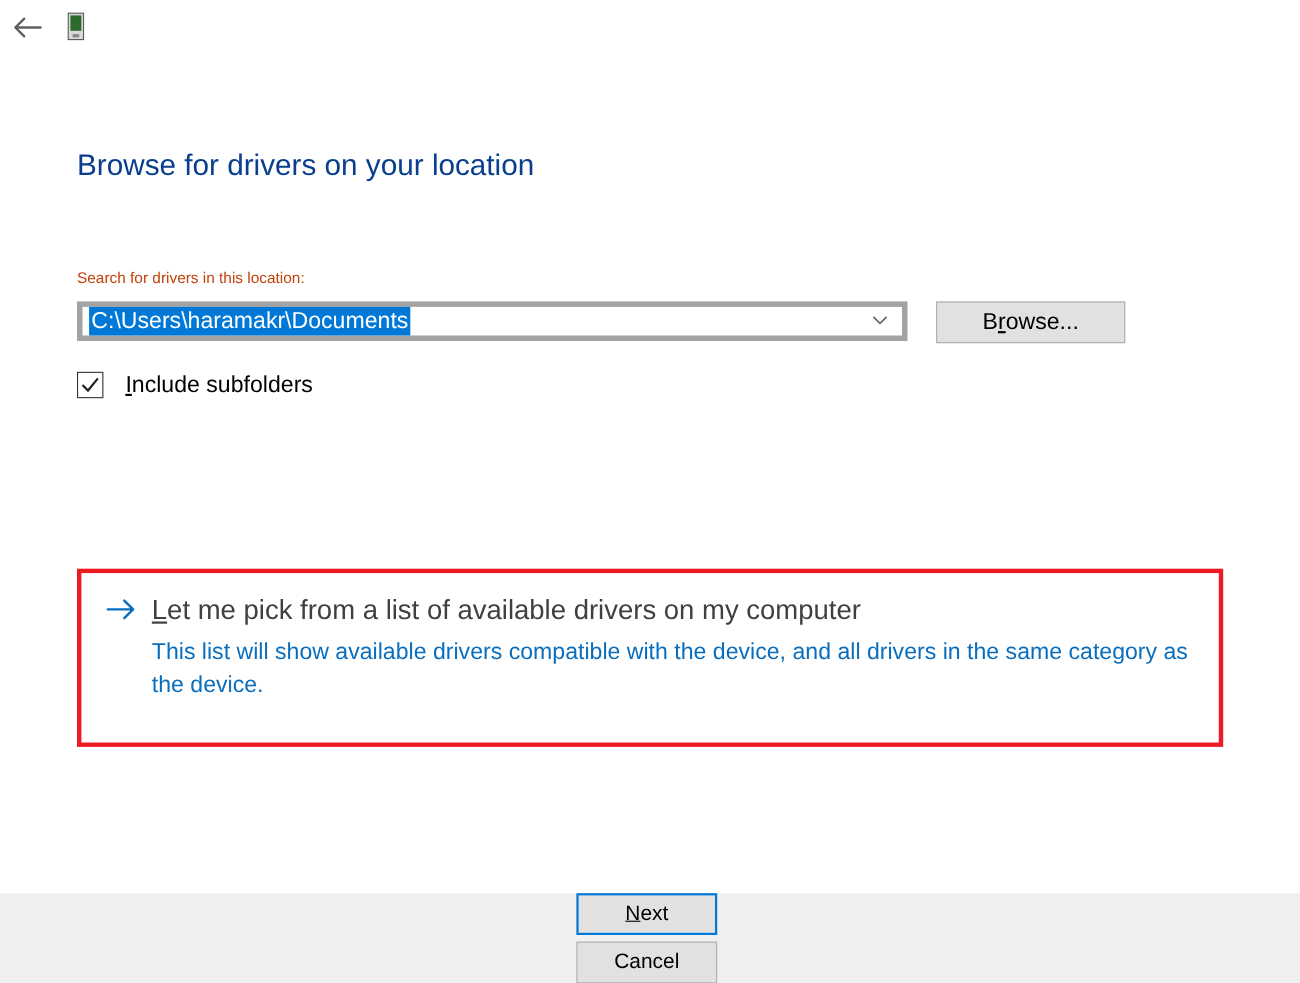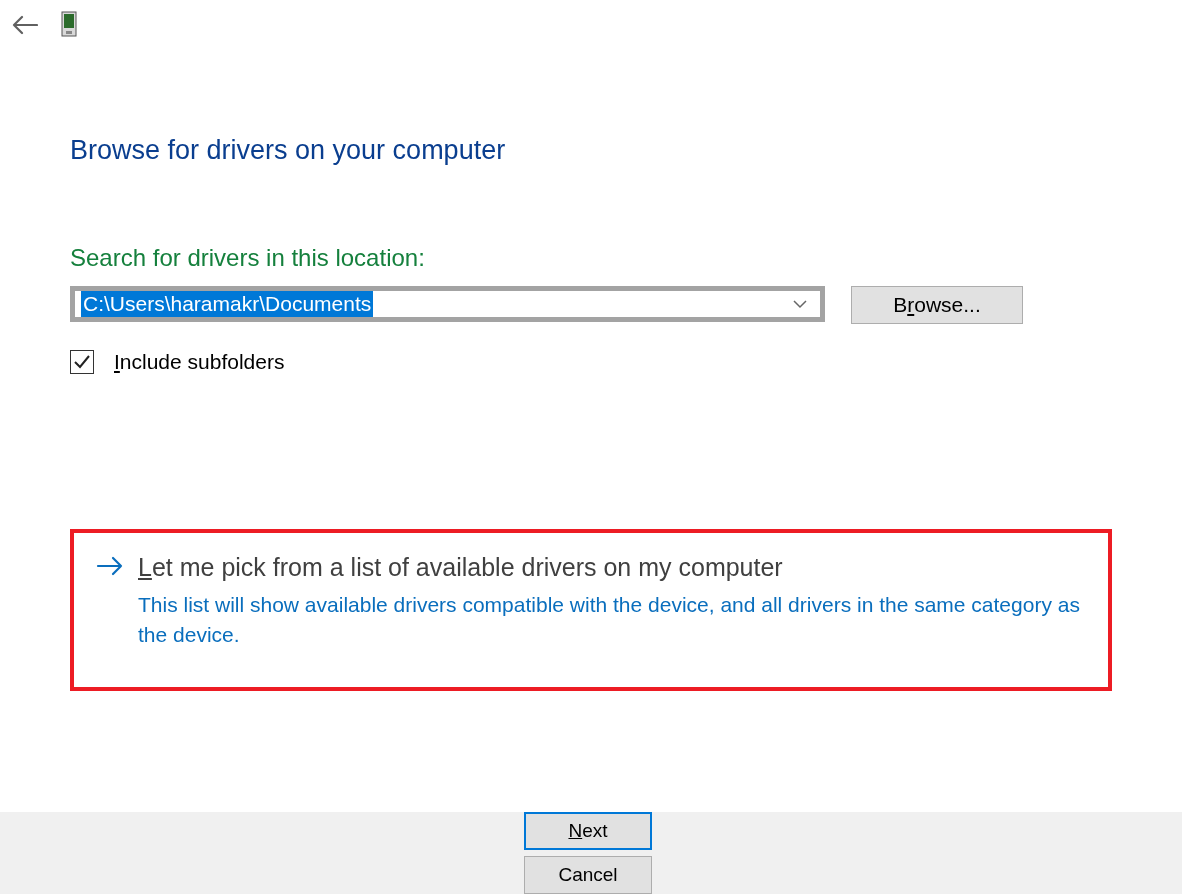--- a/index.html
+++ b/index.html
@@ -40,22 +40,22 @@
     .content {
       padding: 0 70px;
     }
     .main-heading {
       color: #0a3e8f;
       font-size: 27px;
       font-weight: 400;
       margin-top: 95px;
     }
     .search-label {
-      font-size: 24px;
-      color: #15803d;
+      font-size: 14px;
+      color: #c2410c;
       margin-top: 78px;
       font-weight: 400;
     }
     .path-row {
       display: flex;
       gap: 26px;
       margin-top: 14px;
       align-items: stretch;
     }
     .combobox {
@@ -183,21 +183,21 @@
   <div class="device-icon">
     <svg width="16" height="28" viewBox="0 0 16 28">
       <rect x="1" y="1" width="14" height="24" fill="#d9d9d9" stroke="#555" stroke-width="1"></rect>
       <rect x="3" y="3" width="10" height="14" fill="#2b6b2b"></rect>
       <rect x="5" y="20" width="6" height="3" fill="#888"></rect>
     </svg>
   </div>
 </div>
 
 <div class="content">
-  <h1 class="main-heading">Browse for drivers on your computer</h1>
+  <h1 class="main-heading">Browse for drivers on your location</h1>
 
   <div class="search-label">Search for drivers in this location:</div>
 
   <div class="path-row">
     <div class="combobox">
       <span class="selected-text">C:\Users\haramakr\Documents</span>
       <span class="chevron">
         <svg width="16" height="10" viewBox="0 0 16 10">
           <path d="M2 2 L8 8 L14 2" stroke="#666" stroke-width="1.5" fill="none"></path>
         </svg>

